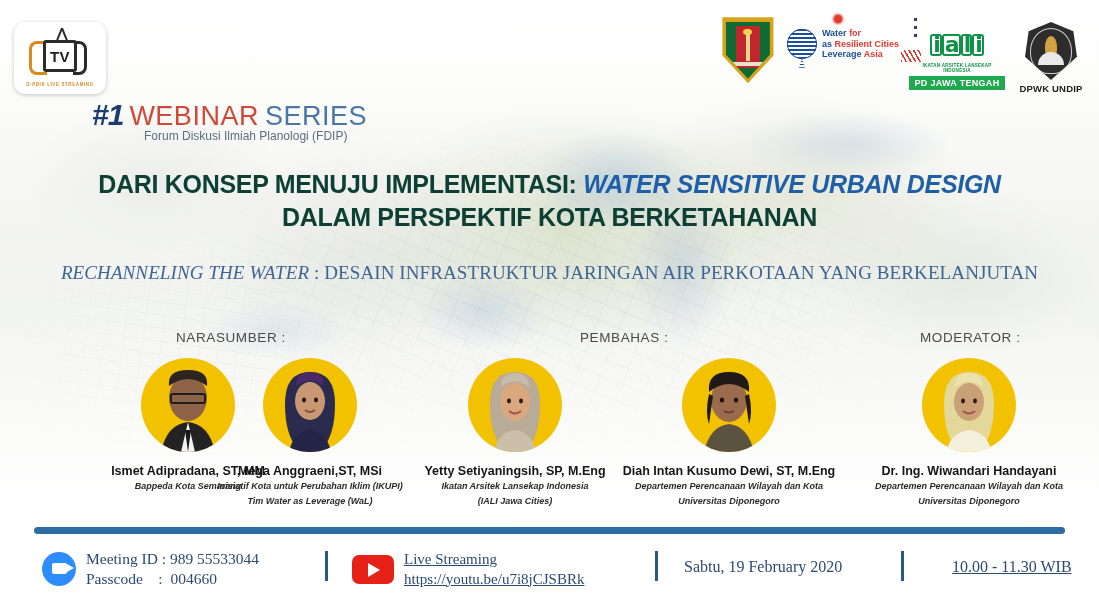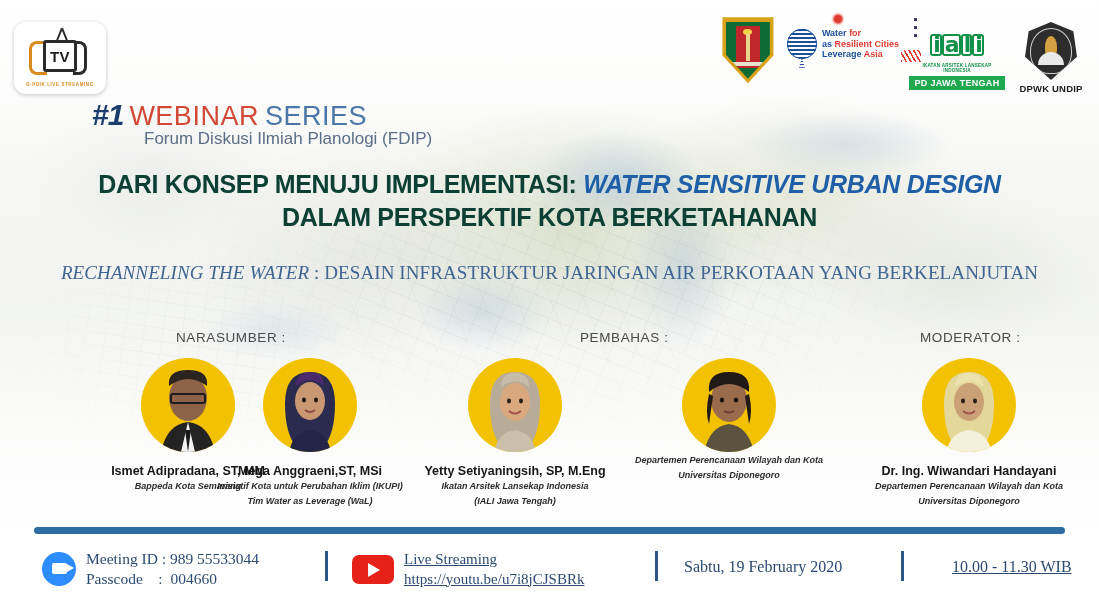--- a/index.html
+++ b/index.html
@@ -181,21 +181,21 @@
     width:26px; height:13px; background:#e9e9e9; border-radius:26px 26px 0 0;
   }
   .undip-label { font-size:9.5px; font-weight:700; color:#1c1c1c; margin-top:3px; letter-spacing:0.2px; }
 
   
   .webinar-block { position:absolute; left:92px; top:98px; }
   .webinar-line1 { display:flex; align-items:baseline; gap:6px; }
   .ws-hash { font-size:30px; font-weight:700; color:#1c3d6e; letter-spacing:-1px; font-style:italic; }
   .ws-webinar { font-size:27px; font-weight:400; color:#d14836; letter-spacing:0.5px; }
   .ws-series { font-size:27px; font-weight:400; color:#4a76a8; letter-spacing:0.5px; }
-  .ws-sub { font-size:17px; color:#5a6e86; margin-top:-3px; margin-left:52px; }
+  .ws-sub { font-size:12px; color:#5a6e86; margin-top:-3px; margin-left:52px; }
 
   
   .title-main {
     position:absolute; left:0; right:0; top:168px; text-align:center;
     font-size:25px; font-weight:700; color:#0d4034; letter-spacing:-0.3px;
     line-height:1.32; white-space:nowrap;
   }
   .title-em { color:#1f5fa8; font-style:italic; font-weight:700; }
   .title-line2 {
     position:absolute; left:0; right:0; top:203px; text-align:center;
@@ -394,36 +394,37 @@
           <ellipse cx="47" cy="38" rx="15" ry="19" fill="#d9a87f"></ellipse>
           <path d="M33 23 q14 -11 28 0 q0 -14 -14 -14 q-14 0 -14 14z" fill="#c7bca8"></path>
           <path d="M26 88 q4 -20 21 -22 q17 2 21 22z" fill="#cbbfa9"></path>
           <ellipse cx="41" cy="37" rx="2" ry="2.4" fill="#2a1c12"></ellipse>
           <ellipse cx="53" cy="37" rx="2" ry="2.4" fill="#2a1c12"></ellipse>
           <path d="M41 47 q6 5 12 0" stroke="#a5524b" stroke-width="2" fill="none"></path>
         </svg>
       </div>
       <div class="sp-name">Yetty Setiyaningsih, SP, M.Eng</div>
       <div class="sp-aff">Ikatan Arsitek Lansekap Indonesia</div>
-      <div class="sp-aff">(IALI Jawa Tengah)</div>
+      <div class="sp-aff">(IALI Jawa Cities)</div>
     </div>
 
     <div class="speaker" style="left:610px; width:238px;">
       <div class="avatar">
         <svg class="face" width="94" height="88" viewBox="0 0 94 88">
           <ellipse cx="47" cy="36" rx="18" ry="22" fill="#9a6b4c"></ellipse>
           <path d="M27 28 q20 -16 40 0 q2 -20 -20 -20 q-22 0 -20 20z" fill="#201915"></path>
           <path d="M27 30 q-4 18 0 30 l4 -28z" fill="#201915"></path>
           <path d="M67 30 q4 18 0 30 l-4 -28z" fill="#201915"></path>
           <path d="M22 88 q6 -26 25 -28 q19 2 25 28z" fill="#5b5340"></path>
           <ellipse cx="40" cy="36" rx="2.2" ry="2.6" fill="#1c120b"></ellipse>
           <ellipse cx="54" cy="36" rx="2.2" ry="2.6" fill="#1c120b"></ellipse>
           <path d="M42 47 q5 3 10 0" stroke="#6d3b33" stroke-width="1.8" fill="none"></path>
         </svg>
       </div>
+      <div class="sp-name">Diah Intan Kusumo Dewi, ST, M.Eng</div>
       <div class="sp-aff">Departemen Perencanaan Wilayah dan Kota</div>
       <div class="sp-aff">Universitas Diponegoro</div>
     </div>
 
     <div class="speaker" style="left:850px; width:238px;">
       <div class="avatar">
         <svg class="face" width="94" height="88" viewBox="0 0 94 88">
           <path d="M22 40 q0 -32 25 -32 q25 0 25 32 q0 30 -12 44 h-26 q-12 -14 -12 -44z" fill="#e3d79a"></path>
           <ellipse cx="47" cy="38" rx="15" ry="19" fill="#caa077"></ellipse>
           <path d="M33 23 q14 -11 28 0 q0 -14 -14 -14 q-14 0 -14 14z" fill="#ece2ad"></path>

